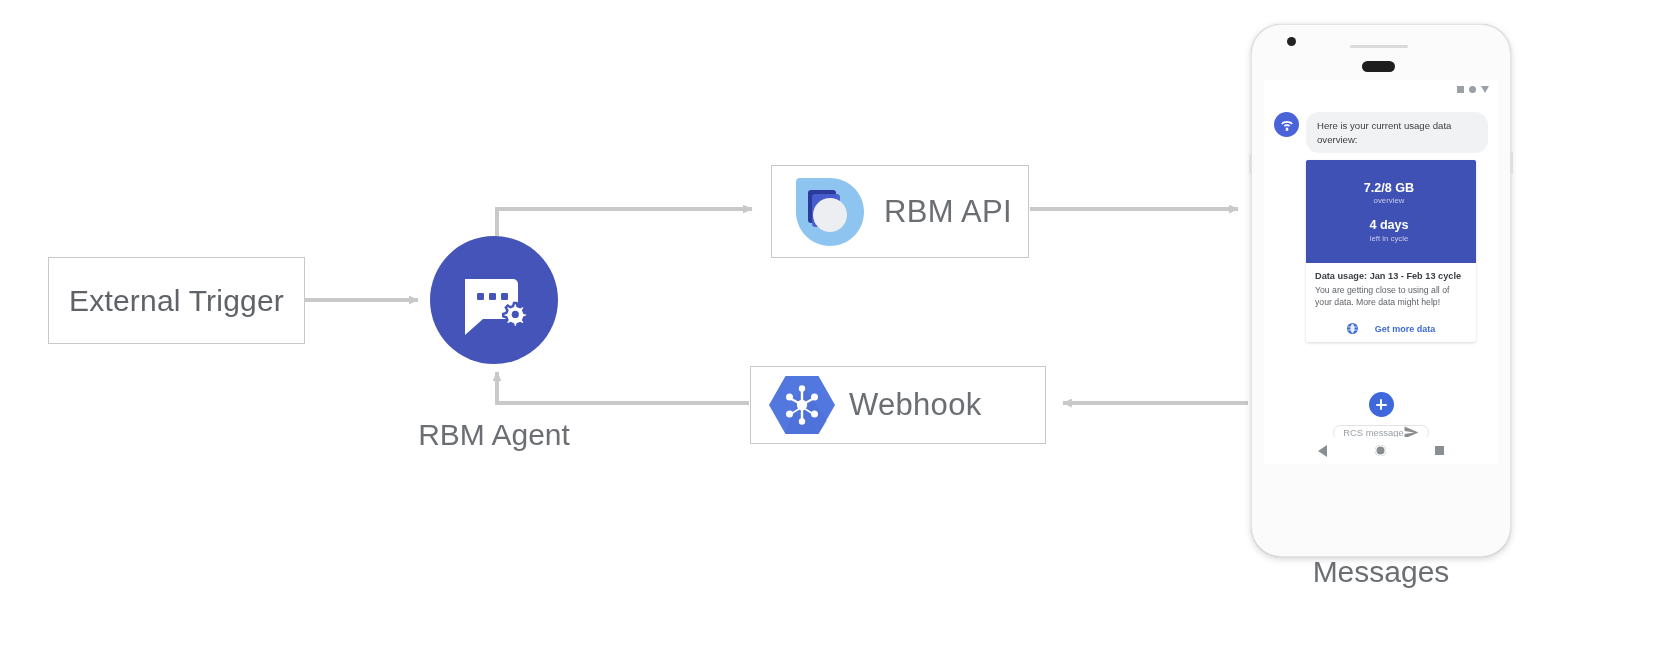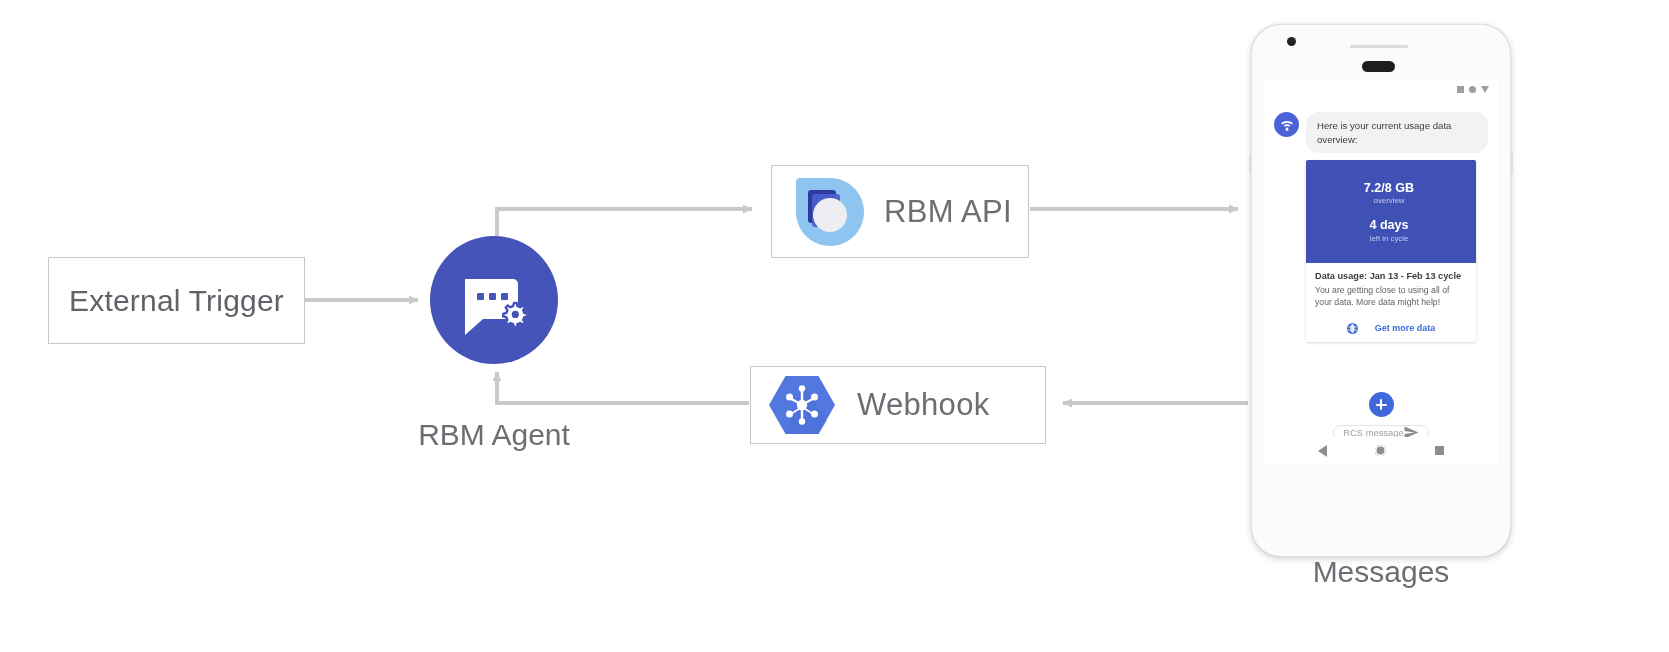--- a/index.html
+++ b/index.html
@@ -62,21 +62,21 @@
     height: 93px;
     padding-left: 22px;
     gap: 18px;
   }
   #webhook-box {
     left: 750px;
     top: 366px;
     width: 296px;
     height: 78px;
     padding-left: 18px;
-    gap: 22px;
+    gap: 14px;
   }
   .node-text {
     font-size: 31px;
     color: #6b6f73;
     font-weight: 300;
     letter-spacing: 0.3px;
     white-space: nowrap;
   }
 
   
@@ -299,20 +299,21 @@
     color: #3c4043;
     margin-bottom: 3px;
   }
   #card-desc {
     font-size: 8.7px;
     color: #5f6368;
     line-height: 1.38;
   }
   #card-action {
     display: flex;
+    align-items: center;
     justify-content: center;
     gap: 17px;
     padding: 9px 0 8px 0;
   }
   #card-action-label {
     font-size: 9px;
     color: #3d6ad6;
     font-weight: bold;
   }
 

